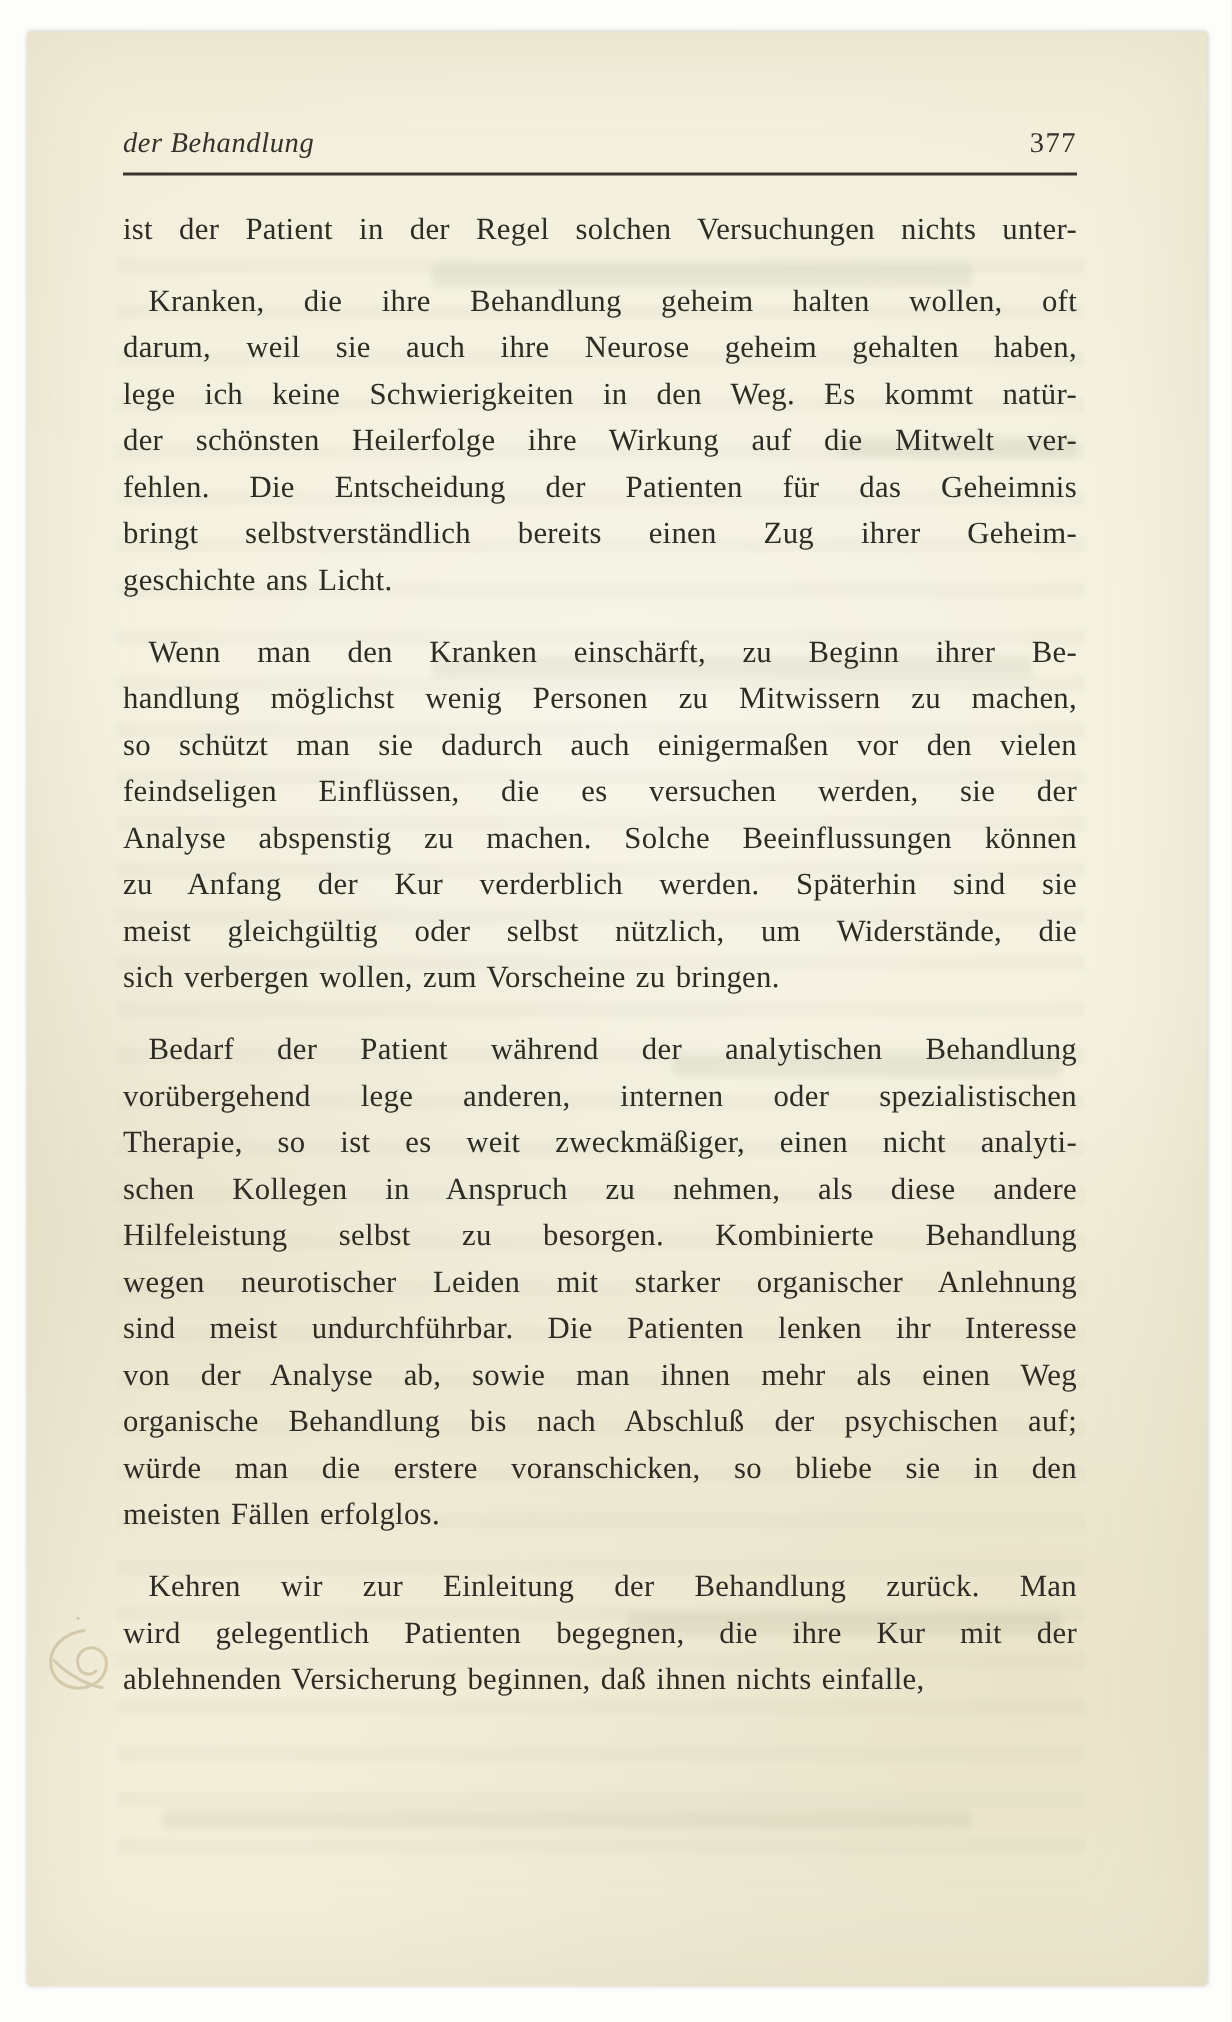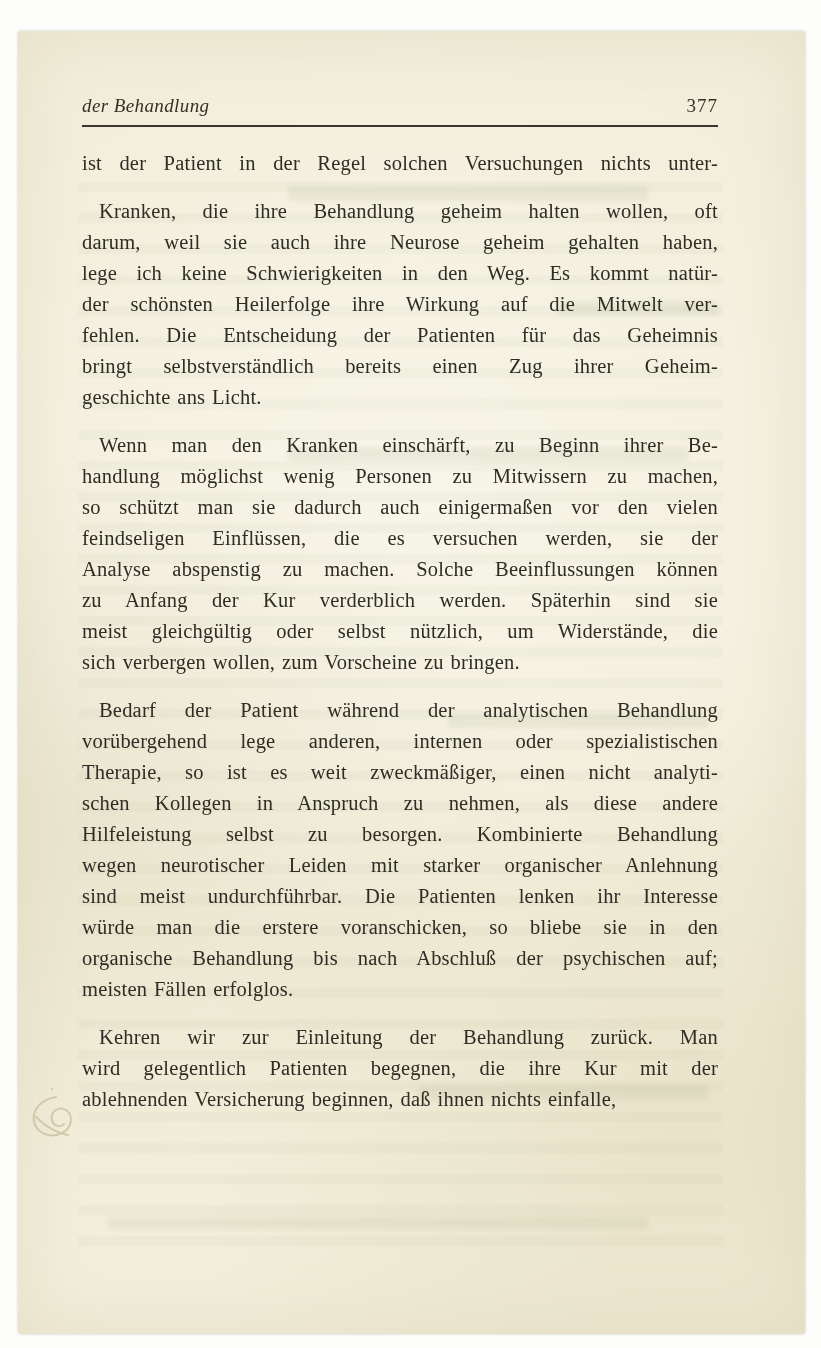--- a/index.html
+++ b/index.html
@@ -2,21 +2,21 @@
 <html><head>
 <meta charset="utf-8">
 <style>
   html,body{margin:0;padding:0;}
   body{
     width:821px;height:1348px;position:relative;overflow:hidden;
     background:#fdfdfc;
     font-family:"Liberation Serif","DejaVu Serif",serif;
   }
   .page{
-    position:absolute;left:18px;top:31px;width:787px;height:1303px;
+    position:absolute;left:18px;top:21px;width:787px;height:1303px;
     background:
       radial-gradient(ellipse 120% 60% at 50% 35%, rgba(255,255,252,0.45), rgba(255,255,252,0) 60%),
       radial-gradient(ellipse 90% 50% at 85% 85%, rgba(216,206,170,0.35), rgba(216,206,170,0) 70%),
       radial-gradient(ellipse 80% 40% at 10% 60%, rgba(210,202,170,0.28), rgba(210,202,170,0) 70%),
       #f2eeda;
     border-radius:3px;
     box-shadow: 0 0 3px rgba(120,115,95,0.35), inset 0 0 70px rgba(185,175,135,0.22);
     color:#2f2c25;
     font-family:Liberation Serif, serif;
   }
@@ -101,22 +101,23 @@
           <div class="line last">sich verbergen wollen, zum Vorscheine zu bringen.</div>
         </div>
         <div class="para indent">
           <div class="line">Bedarf der Patient während der analytischen Behandlung</div>
           <div class="line">vorübergehend lege anderen, internen oder spezialistischen</div>
           <div class="line">Therapie, so ist es weit zweckmäßiger, einen nicht analyti-</div>
           <div class="line">schen Kollegen in Anspruch zu nehmen, als diese andere</div>
           <div class="line">Hilfeleistung selbst zu besorgen. Kombinierte Behandlung</div>
           <div class="line">wegen neurotischer Leiden mit starker organischer Anlehnung</div>
           <div class="line">sind meist undurchführbar. Die Patienten lenken ihr Interesse</div>
+          <div class="line">von der Analyse ab, sowie man ihnen mehr als einen Weg</div>
+          <div class="line">organische Behandlung bis nach Abschluß der psychischen auf;</div>
           <div class="line">würde man die erstere voranschicken, so bliebe sie in den</div>
-          <div class="line">organische Behandlung bis nach Abschluß der psychischen auf;</div>
           <div class="line last">meisten Fällen erfolglos.</div>
         </div>
         <div class="para indent">
           <div class="line">Kehren wir zur Einleitung der Behandlung zurück. Man</div>
           <div class="line">wird gelegentlich Patienten begegnen, die ihre Kur mit der</div>
           <div class="line last">ablehnenden Versicherung beginnen, daß ihnen nichts einfalle,</div>
         </div>
       </div>
   </div>
 

